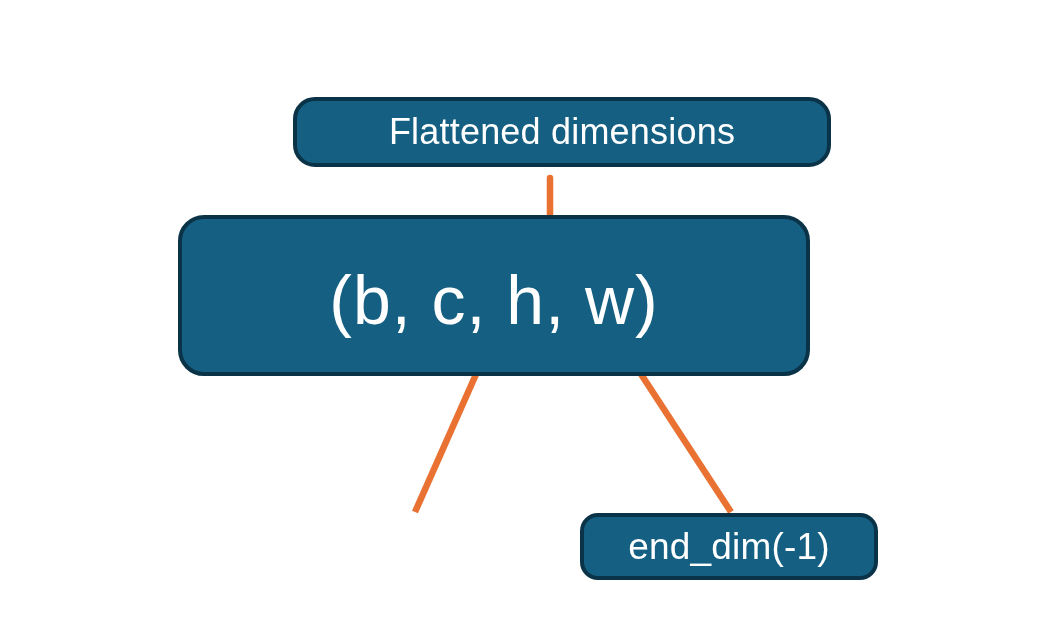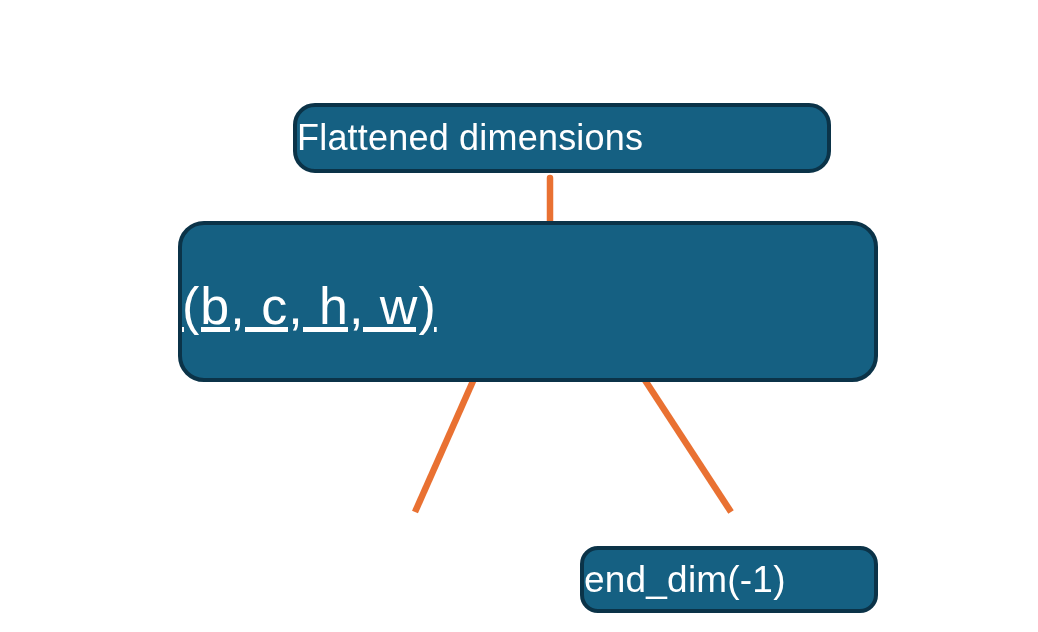--- a/index.html
+++ b/index.html
@@ -23,64 +23,63 @@
 
   
   .node {
     position: absolute;
     box-sizing: border-box;
     background: #156082;
     border: 4px solid #0b3348;
     border-radius: 22px;
     display: flex;
     align-items: center;
+    justify-content: center;
     color: #ffffff;
     font-weight: 400;
     letter-spacing: 0.2px;
     white-space: nowrap;
     z-index: 2;
-    margin-top: 6px;
   }
 
   #node-flattened {
     left: 293px;
     top: 97px;
     width: 538px;
     height: 70px;
     font-size: 36px;
   }
 
   #node-shape {
     left: 178px;
     top: 215px;
-    width: 700px;
+    width: 632px;
     height: 161px;
-    font-size: 52px;
+    font-size: 68px;
     border-radius: 26px;
-    text-decoration: underline;
   }
 
   #node-shape .shape-text {
     position: relative;
     top: 4px;
     letter-spacing: 1px;
   }
 
   #node-start-dim {
     left: 268px;
     top: 513px;
     width: 294px;
     height: 67px;
     font-size: 37px;
     border-radius: 18px;
   }
 
   #node-end-dim {
     left: 580px;
-    top: 540px;
+    top: 513px;
     width: 298px;
     height: 67px;
     font-size: 37px;
     border-radius: 18px;
   }
 
   
   #overlay {
     position: absolute;
     left: 0;

